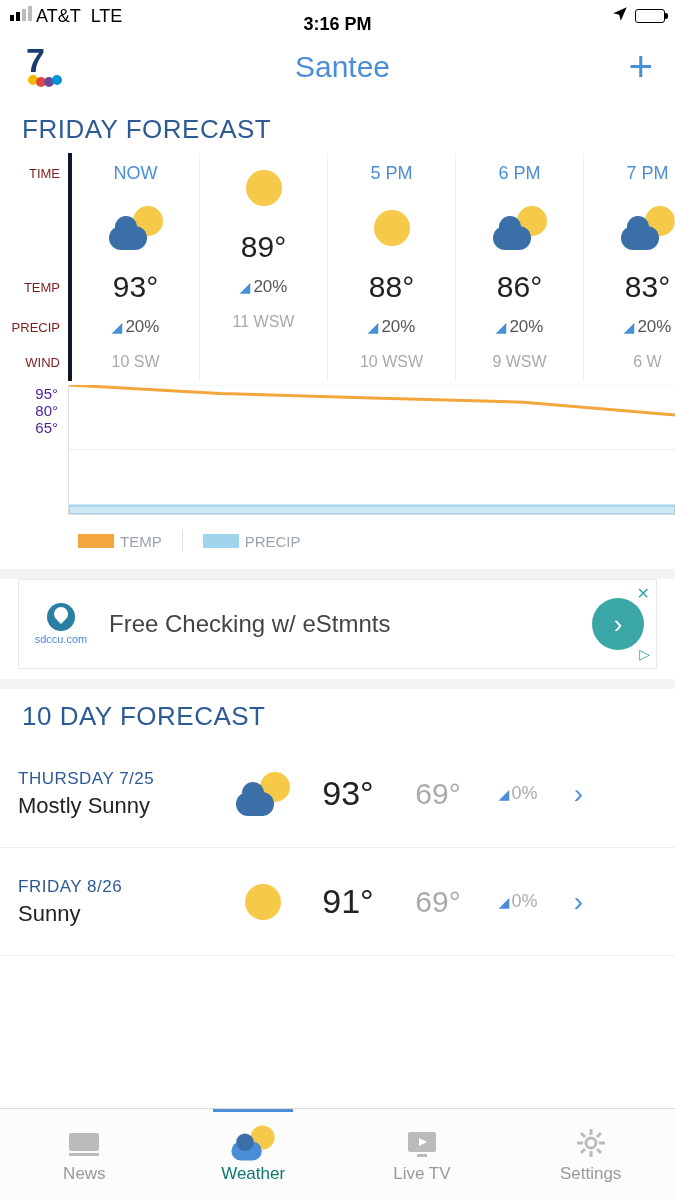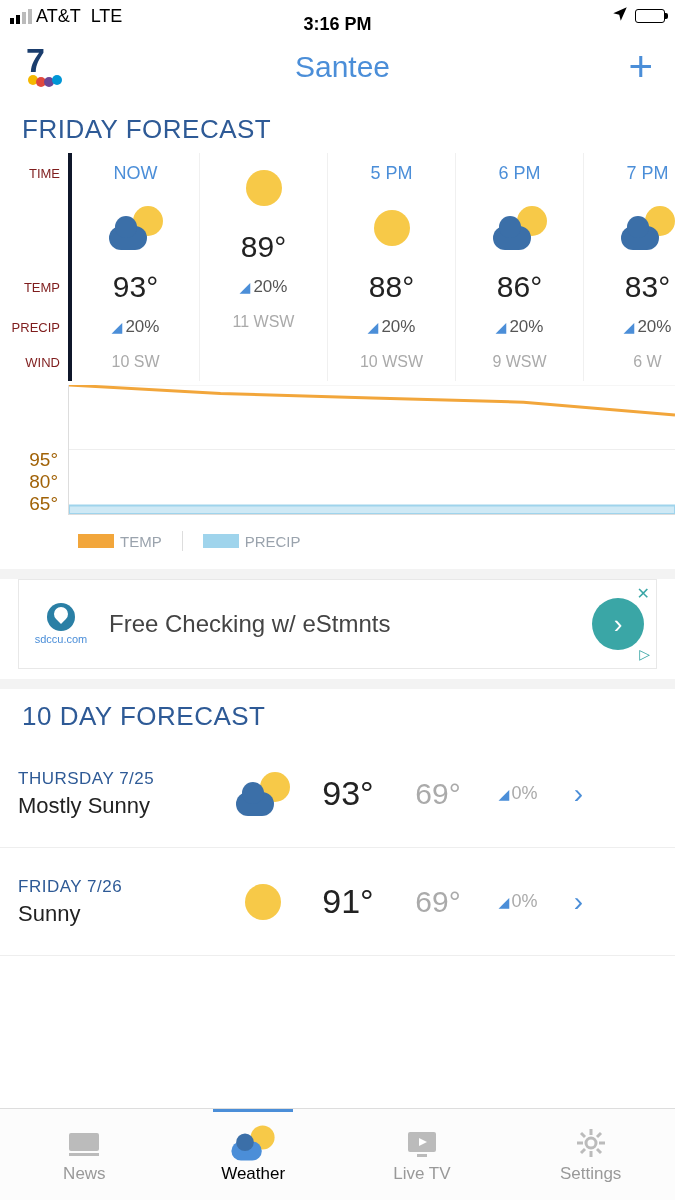--- a/index.html
+++ b/index.html
@@ -1,18 +1,18 @@
 <!DOCTYPE html>
 <html><head>
 <meta charset="utf-8">
 <style>
   * { box-sizing: border-box; margin: 0; padding: 0; }
   html, body { width: 675px; height: 1200px; font-family: -apple-system, Helvetica, Arial, sans-serif; background: #fff; overflow: hidden; }
   .status-bar { height: 32px; display: flex; align-items: center; padding: 0 10px; font-size: 18px; color: #000; }
-  .status-left { flex: 1; display: flex; align-items: center; gap: 4px; }
+  .status-left { flex: 1; display: flex; align-items: flex-start; gap: 4px; }
   .status-center { flex: 1; text-align: center; font-weight: 600; margin-top: 17px; }
   .status-right { flex: 1; display: flex; justify-content: flex-end; align-items: center; gap: 6px; }
   .signal-bars { display: inline-flex; align-items: flex-end; gap: 2px; }
   .signal-bars span { width: 4px; background: #000; }
   .signal-bars span:nth-child(1){height:6px}
   .signal-bars span:nth-child(2){height:9px}
   .signal-bars span:nth-child(3){height:12px;background:#bbb}
   .signal-bars span:nth-child(4){height:15px;background:#bbb}
   .battery { width: 30px; height: 14px; border: 1.5px solid #000; border-radius: 3px; position: relative; }
   .battery::after { content: ""; position: absolute; right: -4px; top: 3px; width: 3px; height: 6px; background: #000; border-radius: 0 2px 2px 0; }
@@ -34,21 +34,21 @@
   .hour { width: 128px; flex: 0 0 128px; border-right: 1px solid #f0f0f0; text-align: center; }
   .hour:first-child { background: #ffffff; box-shadow: inset 4px 0 0 #fff; }
   .h-time { height: 40px; color: #4b8ed8; font-size: 18px; display:flex;align-items:center;justify-content:center; }
   .h-icon { height: 70px; display:flex;align-items:center;justify-content:center; }
   .h-temp { height: 48px; font-size: 30px; color: #222; display:flex;align-items:center;justify-content:center; }
   .h-precip { height: 32px; font-size: 17px; color: #555; display:flex;align-items:center;justify-content:center; gap:3px;}
   .h-wind { height: 38px; font-size: 16px; color: #aaa; display:flex;align-items:center;justify-content:center; }
   .drop { color:#4b8ed8; font-size:14px; }
 
   .chart-wrap { display:flex; padding-left:6px; margin-top:4px;}
-  .y-axis { width:62px; display:flex; flex-direction:column; justify-content:flex-end; height:130px; text-align:right; padding-right:10px; font-size:19px; color:#a16207; }
+  .y-axis { width:62px; display:flex; flex-direction:column; justify-content:flex-start; height:130px; text-align:right; padding-right:10px; font-size:15px; color:#4c1d95; }
   .chart { flex:1; height:130px; border-left:1px solid #ddd; border-bottom:1px solid #ddd; position:relative; }
   .chart svg { width:100%; height:100%; display:block; }
 
   .legend { display:flex; gap:6px; align-items:center; padding: 16px 0 18px 78px; font-size:15px; color:#9aa3ad; }
   .legend .swatch { width:36px; height:14px; }
   .legend .sep { width:1px; height:20px; background:#ddd; margin:0 14px; }
 
   .ad { margin: 0 18px 10px; height: 90px; background:#fff; border:1px solid #e8e8e8; display:flex; align-items:center; padding:0 12px; position:relative; }
   .ad-logo { width:60px; text-align:center; font-size:11px; color:#4b8ed8; }
   .ad-logo .ball { width:28px;height:28px;border-radius:50%;background:#2a7fa5;margin:0 auto 2px; position:relative;}
@@ -64,21 +64,21 @@
   .day-date { color:#2e5a96; font-size:17px; letter-spacing:0.5px; }
   .day-cond { color:#222; font-size:22px; margin-top:4px; white-space:nowrap; overflow:hidden; }
   .day-icon { width:80px; display:flex; justify-content:center; }
   .day-hi { width:90px; font-size:34px; color:#222; text-align:center;}
   .day-lo { width:90px; font-size:30px; color:#aaa; text-align:center;}
   .day-precip { width:70px; font-size:18px; color:#aaa; display:flex; align-items:center; gap:2px; justify-content:center;}
   .day-chev { width:30px; color:#4b8ed8; font-size:28px; text-align:right; }
 
   .tabbar { position:absolute; bottom:0; left:0; right:0; height:92px; background:#fcfcfc; border-top:1px solid #ddd; display:flex; }
   .tab { flex:1; display:flex; flex-direction:column; align-items:center; justify-content:center; gap:4px; font-size:17px; color:#999; }
-  .tab.active { color:#000000; }
+  .tab.active { color:#0f766e; }
   .tab.active .underline { width:80px; height:3px; background:#4b8ed8; position:absolute; top:0; }
   .tab-icon { height:34px; display:flex; align-items:center; justify-content:center; }
 
   
   .sun { width:36px;height:36px;background:#f7c948;border-radius:50%;position:relative; }
   .sun::before,.sun::after{content:"";position:absolute;background:#f7c948;}
   .cloud-sun { position:relative; width:54px; height:44px; }
   .cloud-sun .s { position:absolute; right:0; top:0; width:30px;height:30px;background:#f7c948;border-radius:50%; }
   .cloud-sun .c { position:absolute; left:0; bottom:0; width:38px;height:24px;background:#3b6fa8;border-radius:14px; }
   .cloud-sun .c::before{content:"";position:absolute;width:22px;height:22px;background:#3b6fa8;border-radius:50%;top:-10px;left:6px;}
@@ -247,21 +247,21 @@
             <div class="c"></div>
           </div>
         </div>
         <div class="day-hi">93°</div>
         <div class="day-lo">69°</div>
         <div class="day-precip"><span class="drop">◢</span>0%</div>
         <div class="day-chev">›</div>
       </div>
       <div class="day-row">
         <div class="day-left">
-          <div class="day-date">FRIDAY 7/26</div>
+          <div class="day-date">FRIDAY 8/26</div>
           <div class="day-cond">Sunny</div>
         </div>
         <div class="day-icon">
           <div class="sun"></div>
         </div>
         <div class="day-hi">91°</div>
         <div class="day-lo">69°</div>
         <div class="day-precip"><span class="drop">◢</span>0%</div>
         <div class="day-chev">›</div>
       </div>

